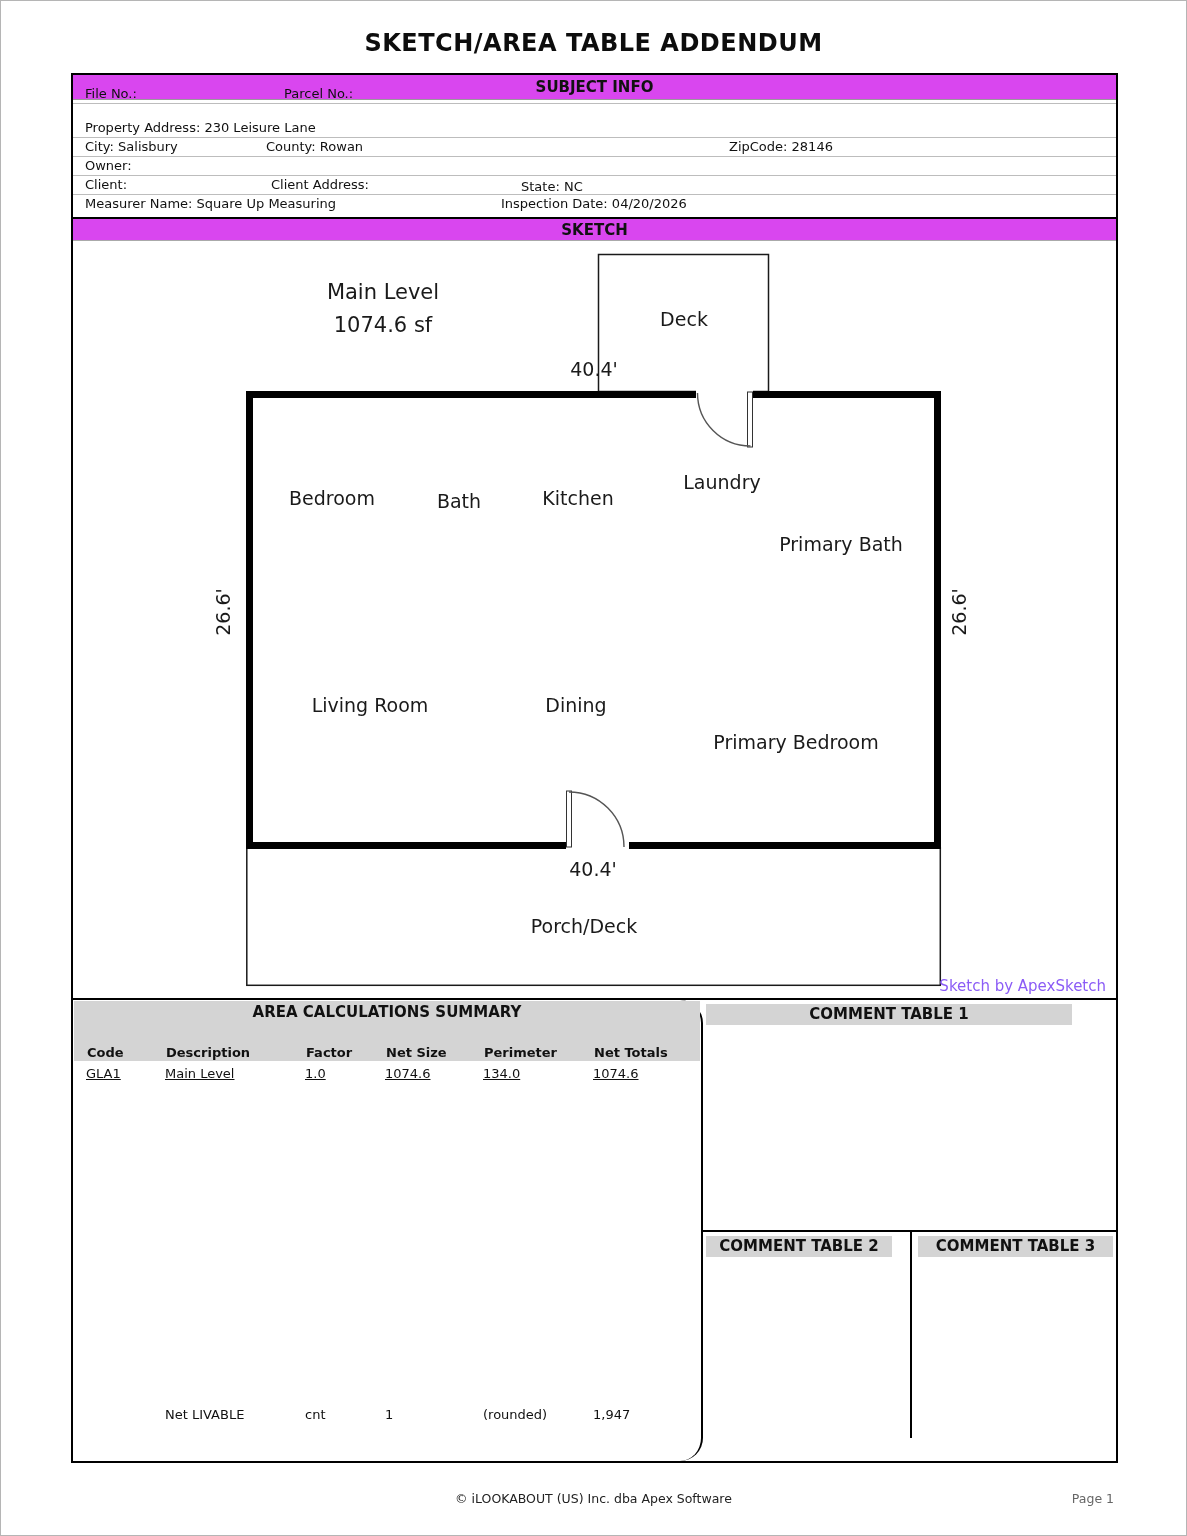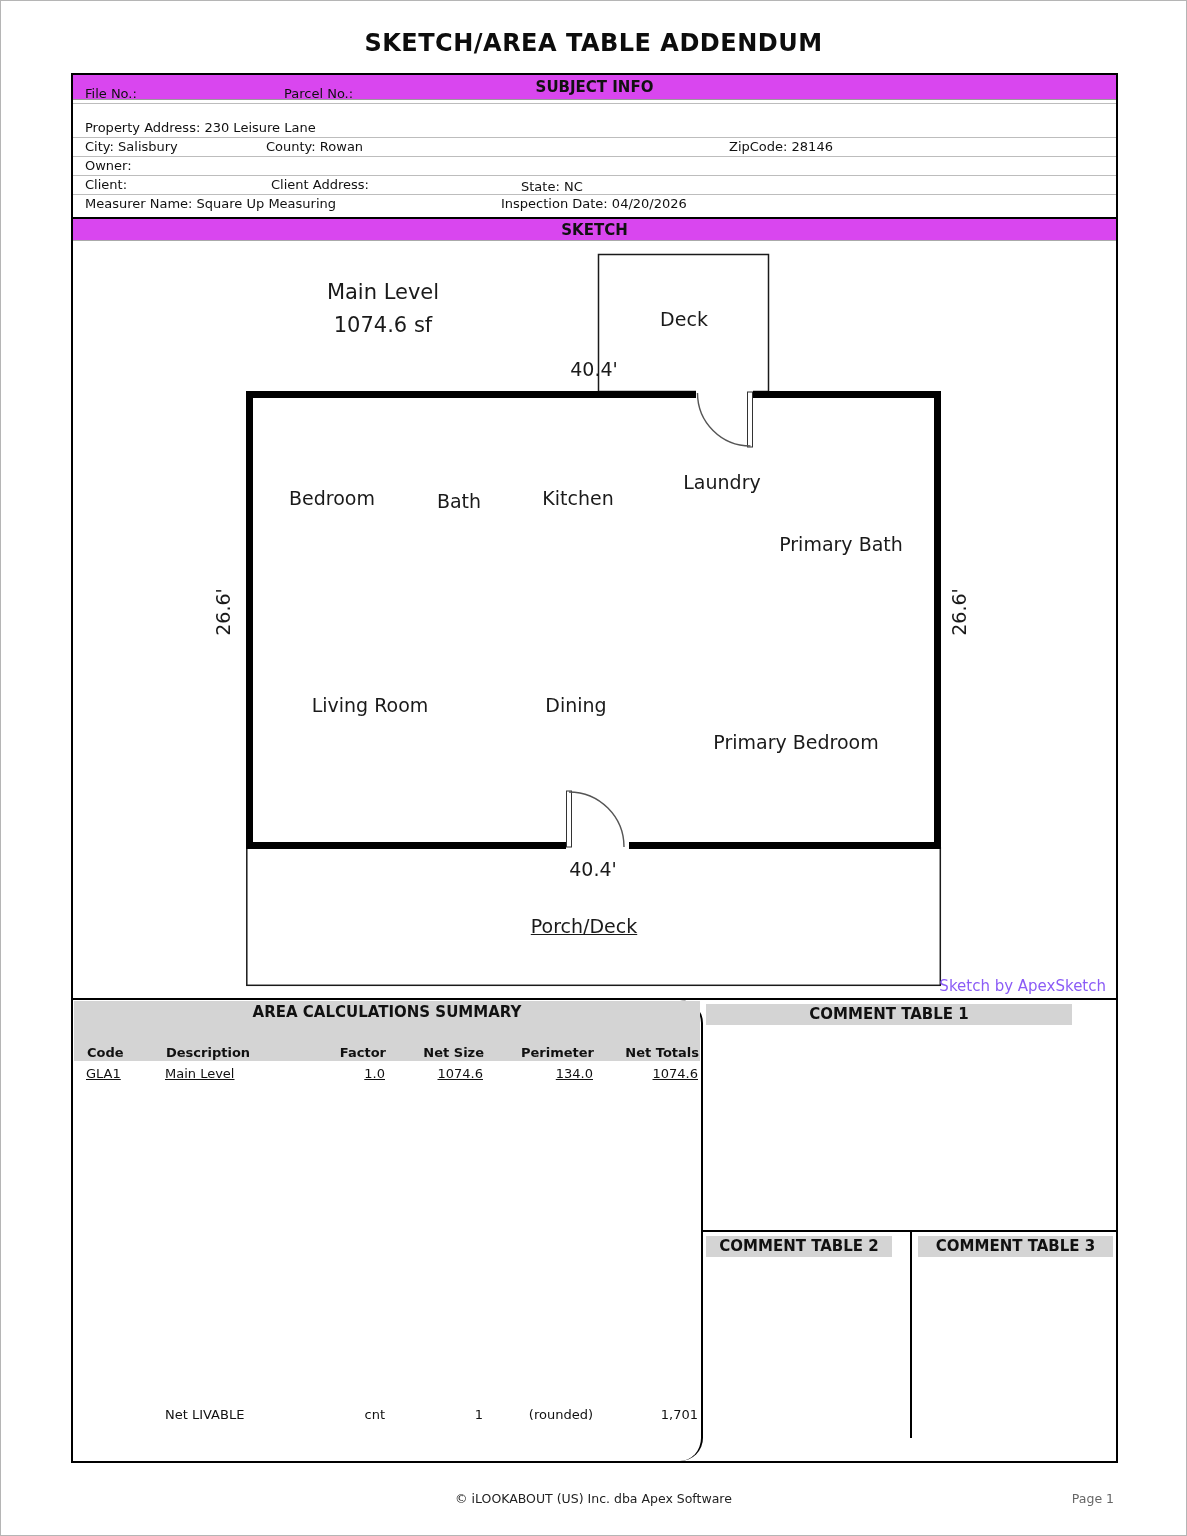--- a/index.html
+++ b/index.html
@@ -38,21 +38,21 @@
     position:absolute;right:10px;top:736px;font-size:15px;color:#8b5cf6;white-space:nowrap;
   }
   .bottom-section{position:absolute;left:0;top:923px;width:1043px;height:463px;border-top:2px solid #000;box-sizing:border-box;}
   .calc-panel{position:absolute;left:0;top:0;width:630px;height:100%;border-right:2px solid #000;box-sizing:border-box;border-radius:23px;}
   .calc-header{margin:1px 1px 0 1px;background:#d4d4d4;}
   .calc-title{height:22px;line-height:23px;text-align:center;font-weight:bold;font-size:15px;}
   .calc-grid{
     display:grid;grid-template-columns:79px 140px 80px 98px 110px 105px;
     padding-left:13px;font-size:13px;height:18px;line-height:17px;align-items:center;margin-top:20px;
   }
-  .calc-grid .r{text-align:right;}
+  .calc-grid .r{text-align:left;}
   .calc-grid.head{font-weight:bold;}
   .calc-grid.data{margin-top:3px;text-decoration:underline;}
   .livable-row{position:absolute;left:0;top:385px;width:100%;}
   .comment-panel{position:absolute;left:630px;top:0;width:413px;height:100%;}
   .cbar{
     position:absolute;background:#d4d4d4;text-align:center;font-weight:bold;
     font-size:15px;height:21px;line-height:21px;
   }
   .cbar.c1{left:3px;top:4px;width:366px;}
   .c23-divider-h{position:absolute;left:0;top:230px;width:100%;height:2px;background:#000;}
@@ -124,21 +124,21 @@
 
     <div class="slabel" style="left:611px;top:78px;">Deck</div>
     <div class="slabel" style="left:649px;top:241px;">Laundry</div>
     <div class="slabel" style="left:259px;top:257px;">Bedroom</div>
     <div class="slabel" style="left:386px;top:260px;">Bath</div>
     <div class="slabel" style="left:505px;top:257px;">Kitchen</div>
     <div class="slabel" style="left:768px;top:303px;">Primary Bath</div>
     <div class="slabel" style="left:297px;top:464px;">Living Room</div>
     <div class="slabel" style="left:503px;top:464px;">Dining</div>
     <div class="slabel" style="left:723px;top:501px;">Primary Bedroom</div>
-    <div class="slabel" style="left:511px;top:685px;text-decoration:underline;">Porch/Deck</div>
+    <div class="slabel" style="left:511px;top:685px;">Porch/Deck</div>
 
     <div class="slabel dim" style="left:521px;top:128px;">40.4'</div>
     <div class="slabel dim" style="left:520px;top:628px;">40.4'</div>
     <div class="slabel dim vert" style="left:150px;top:371px;">26.6'</div>
     <div class="slabel dim vert" style="left:886px;top:371px;">26.6'</div>
 
     <div class="credit">Sketch by ApexSketch</div>
   </div>
 
   <div class="bottom-section">
@@ -162,21 +162,21 @@
         <div class="r">1074.6</div>
         <div class="r">134.0</div>
         <div class="r">1074.6</div>
       </div>
       <div class="calc-grid livable-row">
         <div></div>
         <div>Net LIVABLE</div>
         <div class="r">cnt</div>
         <div class="r">1</div>
         <div class="r">(rounded)</div>
-        <div class="r">1,701</div>
+        <div class="r">1,947</div>
       </div>
     </div>
 
     <div class="comment-panel">
       <div class="cbar c1">COMMENT TABLE 1</div>
       <div class="c23-divider-h"></div>
       <div class="cbar c2">COMMENT TABLE 2</div>
       <div class="cbar c3">COMMENT TABLE 3</div>
       <div class="c23-divider-v"></div>
     </div>

